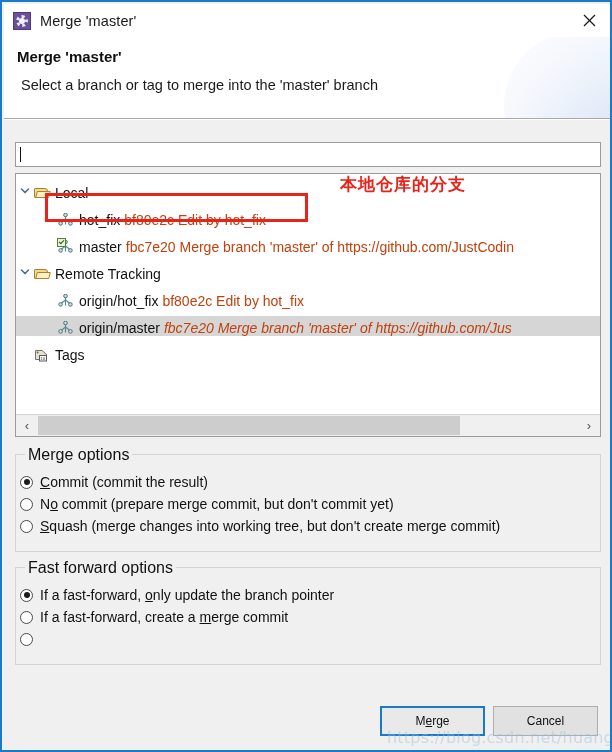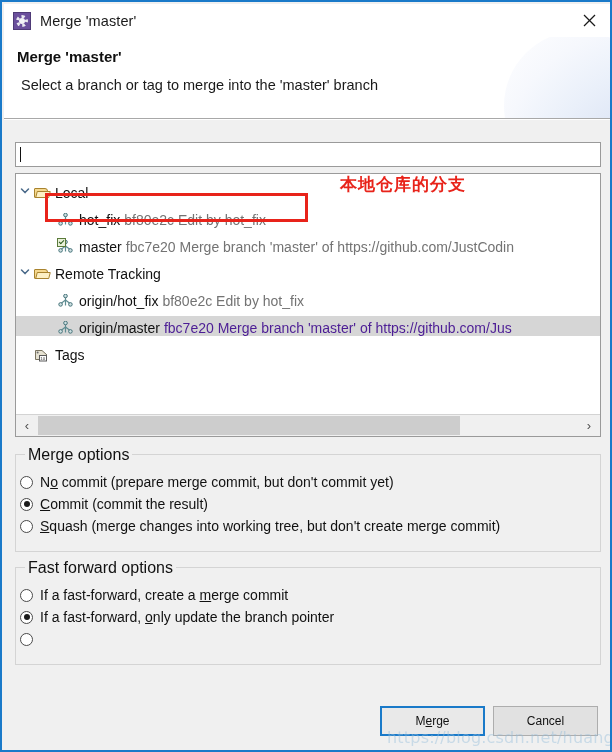--- a/index.html
+++ b/index.html
@@ -217,22 +217,22 @@
     content: "";
     position: absolute;
     left: 1px; top: 1px;
     width: 4px; height: 2px;
     border-left: 1.5px solid #2a5a1a;
     border-bottom: 1.5px solid #2a5a1a;
     transform: rotate(-45deg);
   }
 
   .label-name { color: #111; }
-  .label-meta { color: #737373; padding-left: 4px; }
-  .tree-row.selected .label-meta { color: #4c1d95; }
+  .label-meta { color: #c2410c; padding-left: 4px; }
+  .tree-row.selected .label-meta { color: #c2410c; font-style: italic; }
 
   
   .hscroll {
     position: absolute;
     left: 0; bottom: 0;
     width: 584px; height: 22px;
     background: #f0f0f0;
     border-top: 1px solid #d3d3d3;
     box-sizing: border-box;
   }
@@ -478,46 +478,46 @@
       <div class="hscroll-arrow left">‹</div>
       <div class="hscroll-thumb"></div>
       <div class="hscroll-arrow right">›</div>
     </div>
   </div>
 
   <div class="group" style="left:13px; top:452px; width:586px; height:98px;">
     <div class="group-title">Merge options</div>
     <div id="merge-options-list" style="position:absolute; left:4px; top:16px;">
         <div class="radio-row">
+          <span class="radio on"></span>
+          <span><span></span><span class="mnem">C</span><span>ommit (commit the result)</span></span>
+        </div>
+        <div class="radio-row">
           <span class="radio"></span>
           <span><span>N</span><span class="mnem">o</span><span> commit (prepare merge commit, but don't commit yet)</span></span>
-        </div>
-        <div class="radio-row">
-          <span class="radio on"></span>
-          <span><span></span><span class="mnem">C</span><span>ommit (commit the result)</span></span>
         </div>
         <div class="radio-row">
           <span class="radio"></span>
           <span><span></span><span class="mnem">S</span><span>quash (merge changes into working tree, but don't create merge commit)</span></span>
         </div>
       </div>
   </div>
 
   <div class="group" style="left:13px; top:565px; width:586px; height:98px;">
     <div class="group-title">Fast forward options</div>
     <div id="ff-options-list" style="position:absolute; left:4px; top:16px;">
         <div class="radio-row">
+          <span class="radio on"></span>
+          <span><span>If a fast-forward, </span><span class="mnem">o</span><span>nly update the branch pointer</span></span>
+        </div>
+        <div class="radio-row">
           <span class="radio"></span>
           <span><span>If a fast-forward, create a </span><span class="mnem">m</span><span>erge commit</span></span>
         </div>
         <div class="radio-row">
-          <span class="radio on"></span>
-          <span><span>If a fast-forward, </span><span class="mnem">o</span><span>nly update the branch pointer</span></span>
-        </div>
-        <div class="radio-row">
           <span class="radio"></span>
         </div>
       </div>
   </div>
 
   <div class="btn default" style="left:378px; top:704px; width:105px;">
     <span><span>M</span><span class="mnem">e</span><span>rge</span></span>
   </div>
   <div class="btn" style="left:491px; top:704px; width:105px;">
     <span>Cancel</span>

